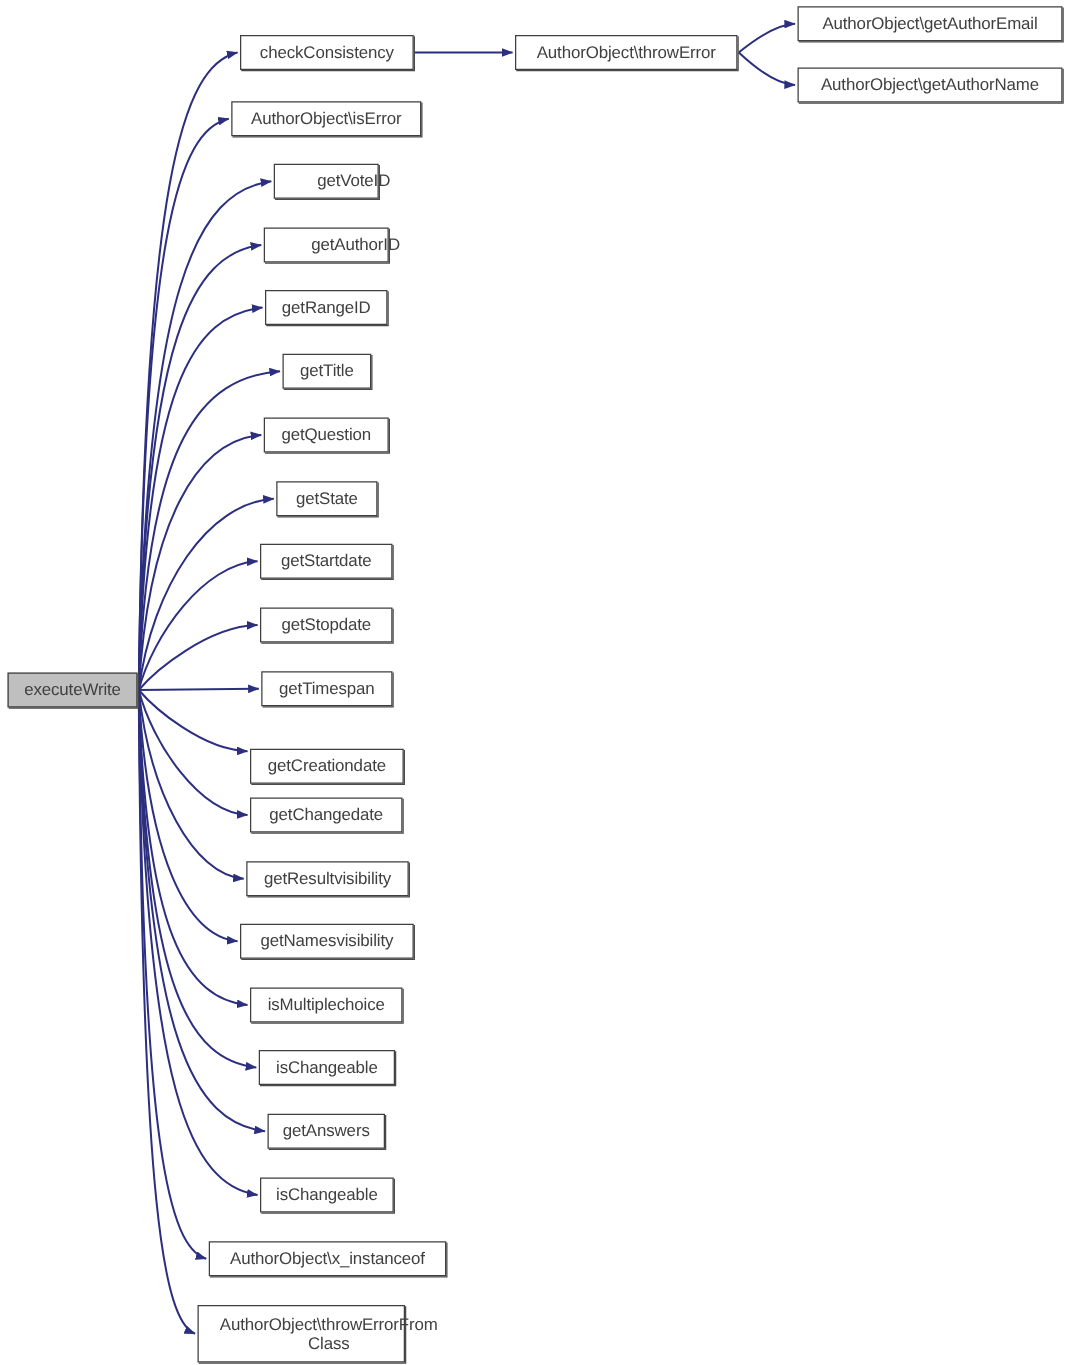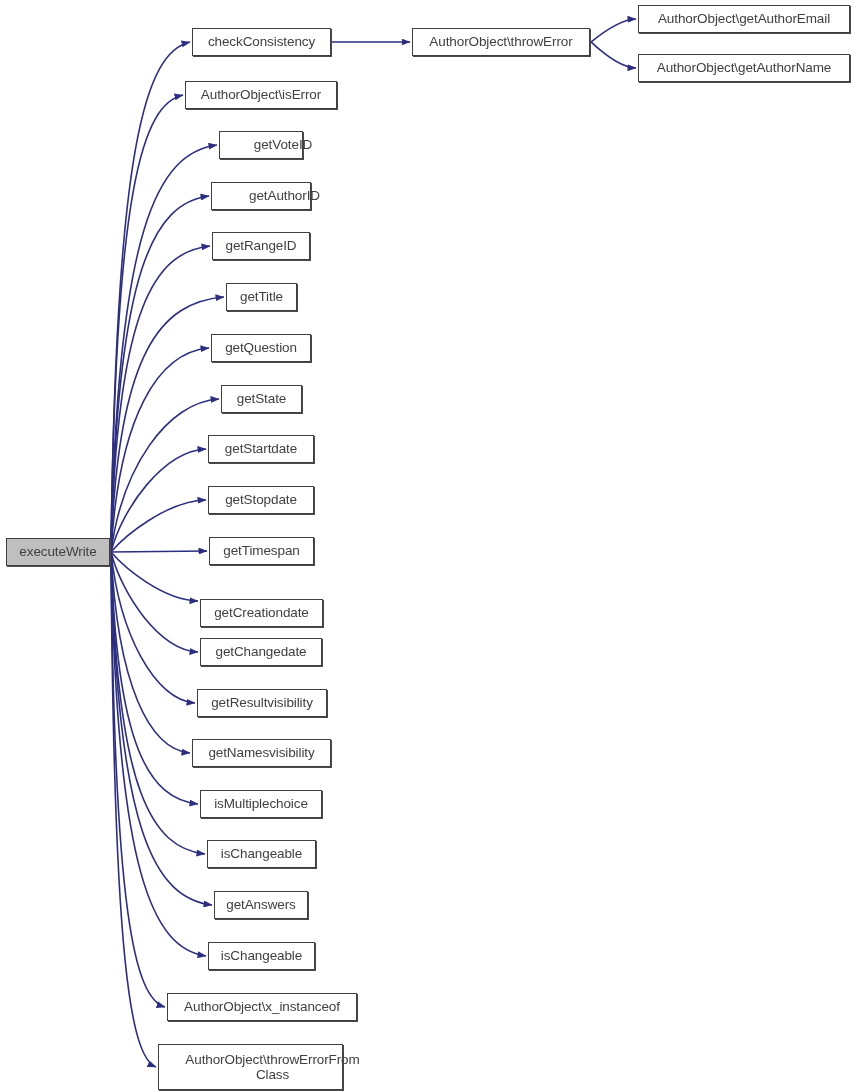--- a/index.html
+++ b/index.html
@@ -98,16 +98,16 @@
       <div class="node" style="left: 209px; top: 537px; width: 105px; height: 28px;">getTimespan</div>
       <div class="node" style="left: 200px; top: 587px; width: 123px; height: 28px; margin-top: 12px;">getCreationdate</div>
       <div class="node" style="left: 200px; top: 638px; width: 122px; height: 28px;">getChangedate</div>
       <div class="node" style="left: 197px; top: 689px; width: 130px; height: 28px;">getResultvisibility</div>
       <div class="node" style="left: 192px; top: 739px; width: 139px; height: 28px;">getNamesvisibility</div>
       <div class="node" style="left: 200px; top: 790px; width: 122px; height: 28px;">isMultiplechoice</div>
       <div class="node" style="left: 207px; top: 840px; width: 109px; height: 28px;">isChangeable</div>
       <div class="node" style="left: 214px; top: 891px; width: 94px; height: 28px;">getAnswers</div>
       <div class="node" style="left: 208px; top: 942px; width: 107px; height: 28px;">isChangeable</div>
       <div class="node" style="left: 167px; top: 993px; width: 190px; height: 28px;">AuthorObject\x_instanceof</div>
-      <div class="node" style="left: 158px; top: 1044px; width: 185px; height: 46px; padding-left: 44px;">AuthorObject\throwErrorFrom
+      <div class="node" style="left: 158px; top: 1044px; width: 166px; height: 46px; padding-left: 44px;">AuthorObject\throwErrorFrom
 Class</div>
     </div>
 </div>
 
 </body></html>

